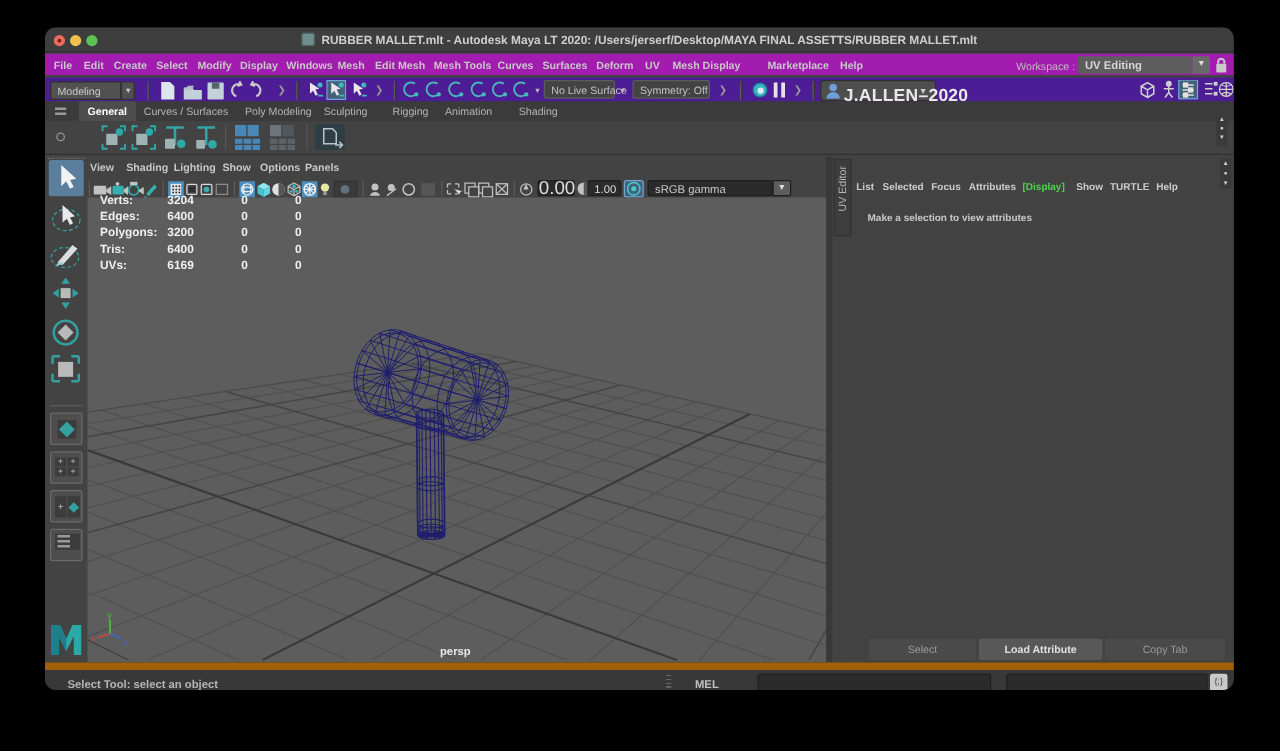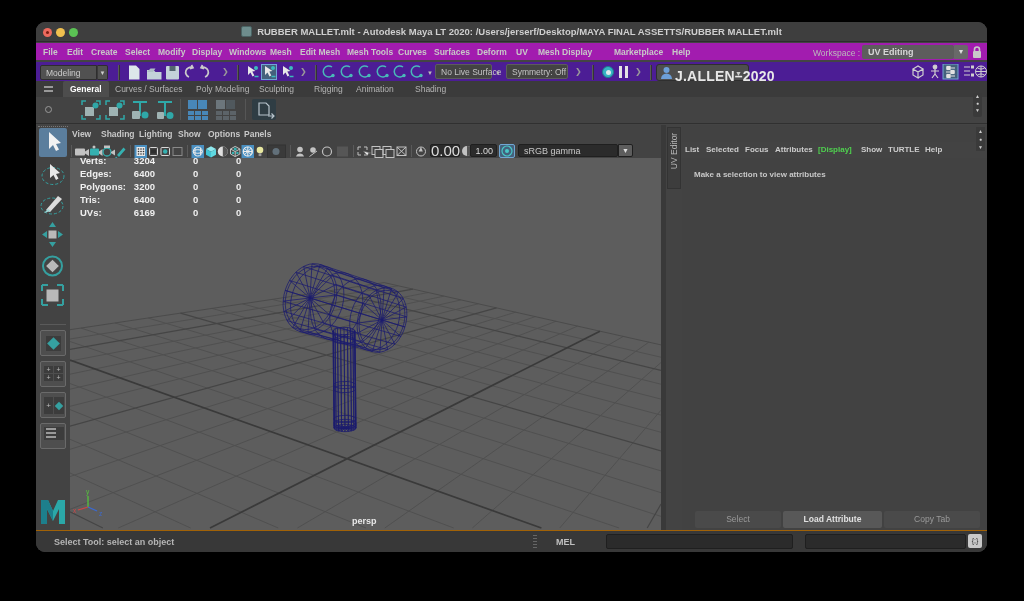--- a/index.html
+++ b/index.html
@@ -6,21 +6,21 @@
 #win{left:36px;top:22px;width:951px;height:530px;background:#444444;border-radius:9px;overflow:hidden}
 #title{left:0;top:0;right:0;height:20px;background:#3e3e3e;border-bottom:1px solid #2c2c2c}
 .tl{width:9px;height:9px;border-radius:50%;top:6px}
 #ttext{top:4px;width:100%;text-align:center;font-size:9.5px;font-weight:bold;color:#cfcfcf}
 #menubar{left:0;top:21px;right:0;height:17px;background:#a21caf;color:#c8c8c8;font-size:8.5px;font-weight:bold}
 .mi{position:absolute;top:4px;white-space:nowrap}
 #toolbar{left:0;top:40px;right:0;height:21px;background:#4c1d95}
 #shelftabs{left:0;top:59px;right:0;height:16px;background:#3b3b3b;font-size:8.5px;color:#b4b4b4}
 #shelf{left:0;top:75px;right:0;height:27px;background:#434343;border-bottom:1px solid #303030}
 #main{left:0;top:103px;right:0;bottom:22px;background:#434343}
-#statusbar{left:0;bottom:0;right:0;height:22px;background:#383838;border-top:1px solid #a16207}
+#statusbar{left:0;bottom:0;right:0;height:22px;background:#383838;border-top:6px solid #a16207}
 .fld{position:absolute;background:#3a3a3a;border:1px solid #585858;border-radius:2px;color:#c3c3c3;font-size:9.5px;line-height:14px;padding-left:5px;white-space:nowrap}
 .dfld{position:absolute;background:#2b2b2b;border:1px solid #1f1f1f;border-radius:2px}
 .sep:before{content:"";position:absolute;width:1px;top:3px;bottom:3px;background:#5a5a5a;box-shadow:1px 0 0 #333}
 .bluebox{background:#44617c;border:1px solid #71a7d4;border-radius:2px}
 </style></head><body>
 <div id="win" class="abs">
   <div id="title" class="abs"></div>
   <div class="abs tl" style="left:6.5px;background:#ed6a5e"></div>
     <div class="abs" style="left:9.5px;top:9px;width:3px;height:3px;border-radius:50%;background:#7a1d12"></div>
   <div class="abs tl" style="left:19.5px;background:#f0c04f"></div>

